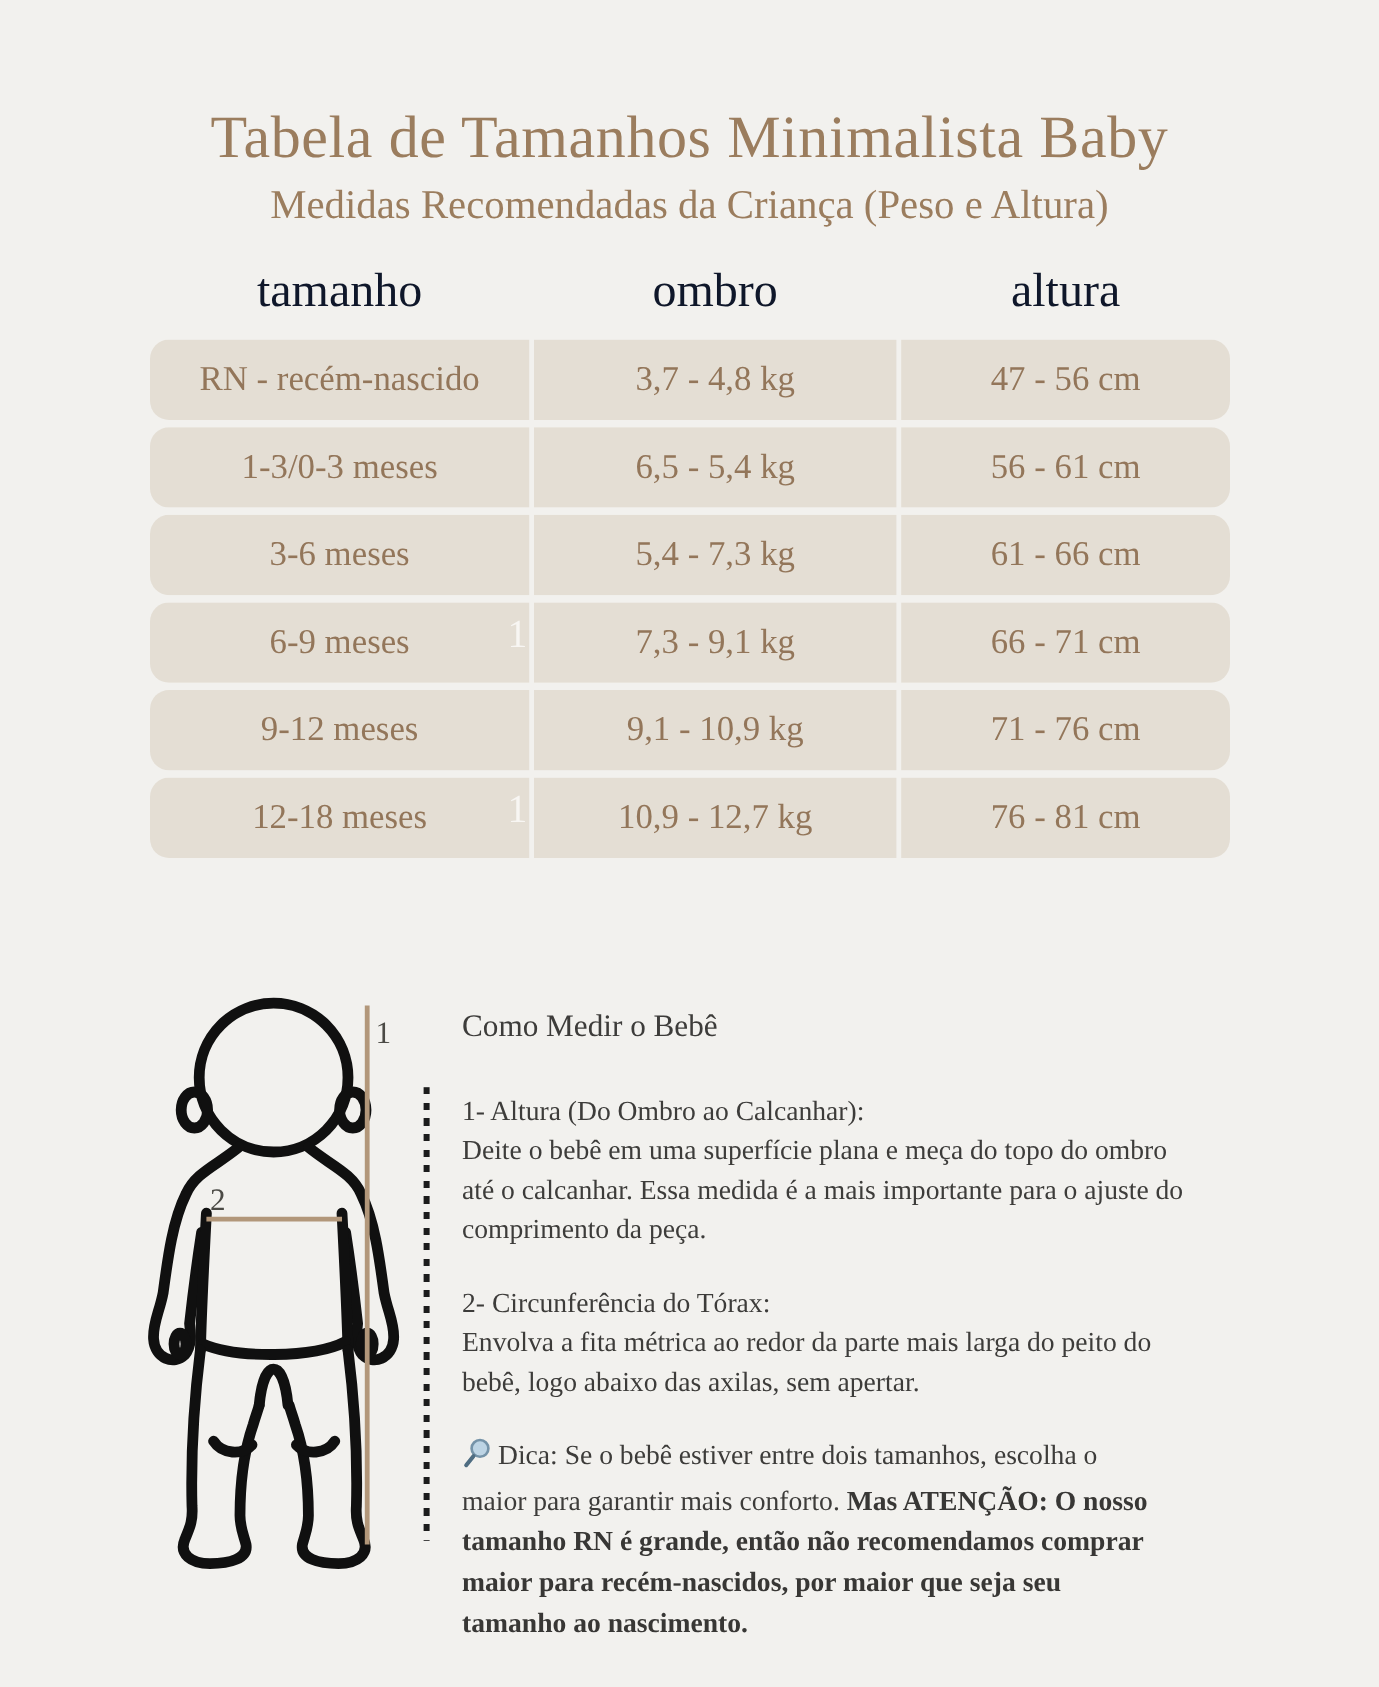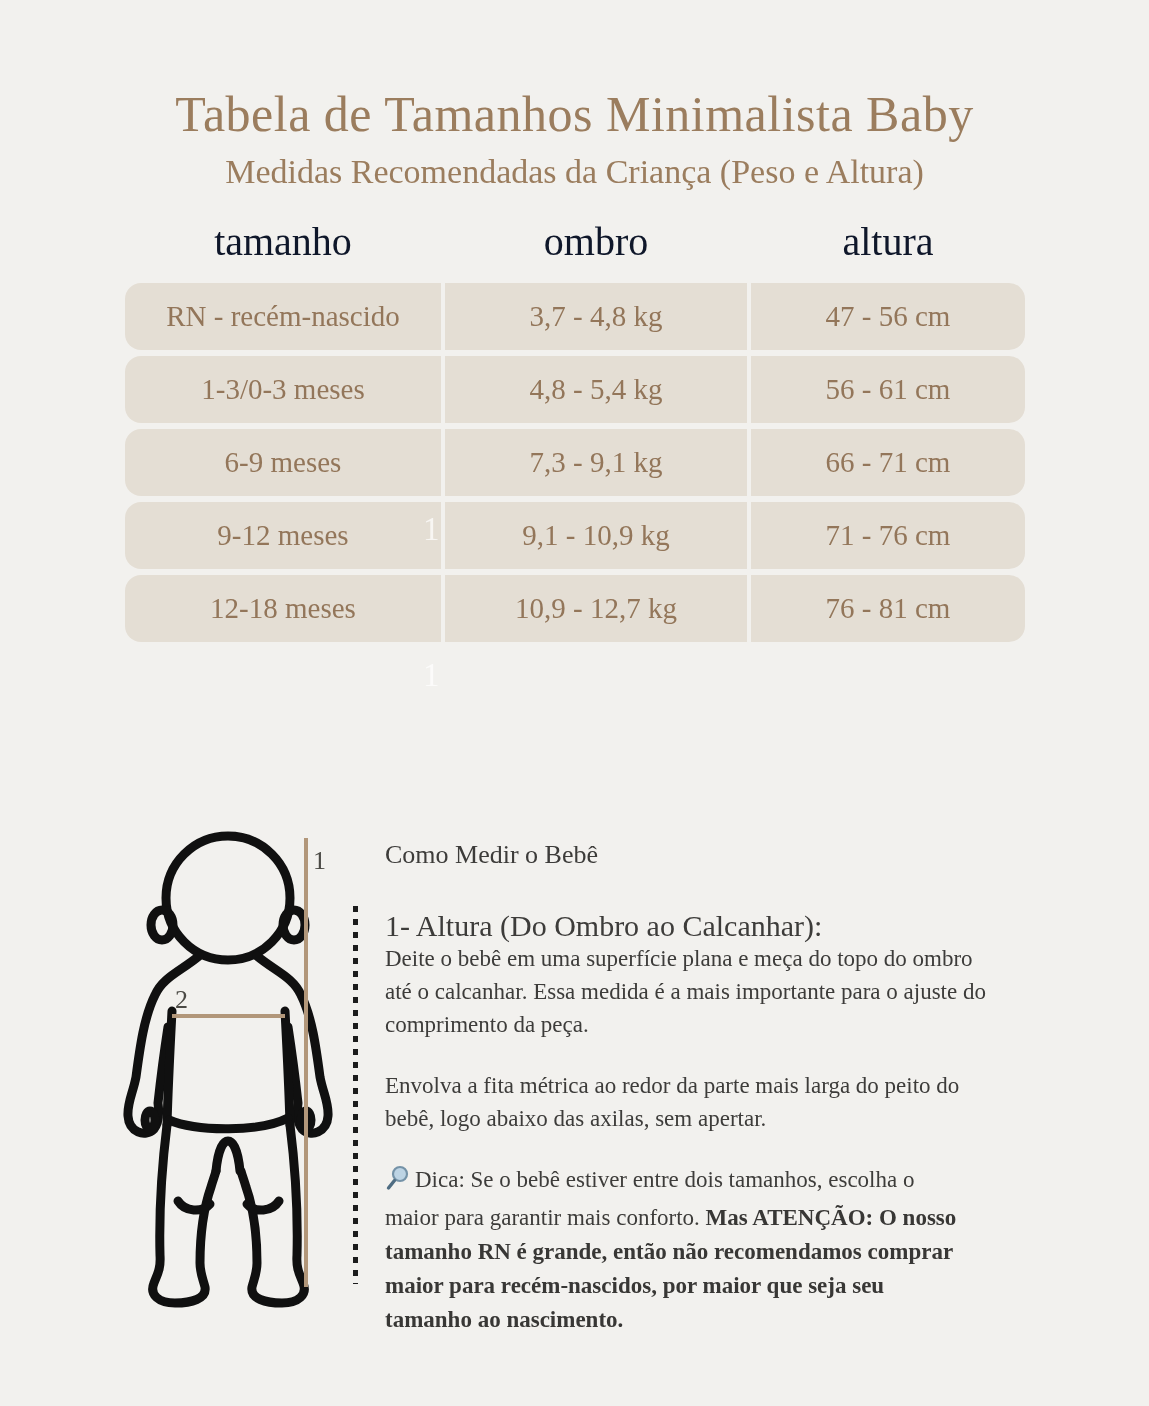--- a/index.html
+++ b/index.html
@@ -51,21 +51,21 @@
   .figure-wrap{position:absolute;left:115px;top:825px;width:260px;height:490px;}
   .dotted-divider{
     position:absolute;left:353px;top:906px;width:5px;height:378px;
     background-image:repeating-linear-gradient(to bottom,#1c1c1c 0 6px,transparent 6px 13px);
   }
   .guide-text{
     position:absolute;left:385px;top:838px;width:715px;
     color:#3d3c3a;
   }
   .guide-heading{font-size:26px;line-height:33px;margin:0 0 38px 0;font-weight:400;}
-  .sec-title{font-size:30px;line-height:33px;margin:0;font-family:Liberation Serif, serif;}
+  .sec-title{font-size:23px;line-height:33px;margin:0;font-family:Liberation Serif, serif;}
   .sec-body{font-size:23px;line-height:33px;margin:0 0 28px 0;white-space:pre-line;}
   .tip{font-size:23px;line-height:34px;margin:0;white-space:pre-line;}
   .tip strong{font-weight:700;color:#39383 6;}
   .tip strong{color:#383735;}
   .tip-icon{display:inline-block;vertical-align:-4px;margin-right:4px;}
   .fig-label{font-family:"Liberation Serif","DejaVu Serif",serif;}
 </style>
 </head>
 <body>
 
@@ -81,22 +81,27 @@
   </div>
 
   <div class="size-table">
     <div class="row">
       <div class="cell c1">RN - recém-nascido</div>
       <div class="cell c2">3,7 - 4,8 kg</div>
       <div class="cell c3">47 - 56 cm</div>
     </div>
     <div class="row">
       <div class="cell c1">1-3/0-3 meses</div>
-      <div class="cell c2">4,8 - 5,4 kg</div>
+      <div class="cell c2">6,5 - 5,4 kg</div>
       <div class="cell c3">56 - 61 cm</div>
+    </div>
+    <div class="row">
+      <div class="cell c1">3-6 meses</div>
+      <div class="cell c2">5,4 - 7,3 kg</div>
+      <div class="cell c3">61 - 66 cm</div>
     </div>
     <div class="row">
       <div class="cell c1">6-9 meses</div>
       <div class="cell c2">7,3 - 9,1 kg</div>
       <div class="cell c3">66 - 71 cm</div>
     </div>
     <div class="row">
       <div class="cell c1">9-12 meses</div>
       <div class="cell c2">9,1 - 10,9 kg</div>
       <div class="cell c3">71 - 76 cm</div>
@@ -142,20 +147,21 @@
   <div class="dotted-divider"></div>
 
   <div class="guide-text">
     <p class="guide-heading">Como Medir o Bebê</p>
 
     <p class="sec-title">1- Altura (Do Ombro ao Calcanhar):</p>
     <p class="sec-body">Deite o bebê em uma superfície plana e meça do topo do ombro
 até o calcanhar. Essa medida é a mais importante para o ajuste do
 comprimento da peça.</p>
 
+    <p class="sec-title">2- Circunferência do Tórax:</p>
     <p class="sec-body">Envolva a fita métrica ao redor da parte mais larga do peito do
 bebê, logo abaixo das axilas, sem apertar.</p>
 
     <p class="tip"><span class="tip-icon"><svg width="26" height="26" viewBox="0 0 26 26">
             <circle cx="15" cy="9" r="7" fill="#bdd4e4" stroke="#7593a8" stroke-width="2.2"></circle>
             <line x1="9.5" y1="15.5" x2="3.5" y2="23" stroke="#4f6d82" stroke-width="3.4" stroke-linecap="round"></line>
           </svg></span><span>Dica: Se o bebê estiver entre dois tamanhos, escolha o
 maior para garantir mais conforto. </span><strong>Mas ATENÇÃO: O nosso
 tamanho RN é grande, então não recomendamos comprar
 maior para recém-nascidos, por maior que seja seu

